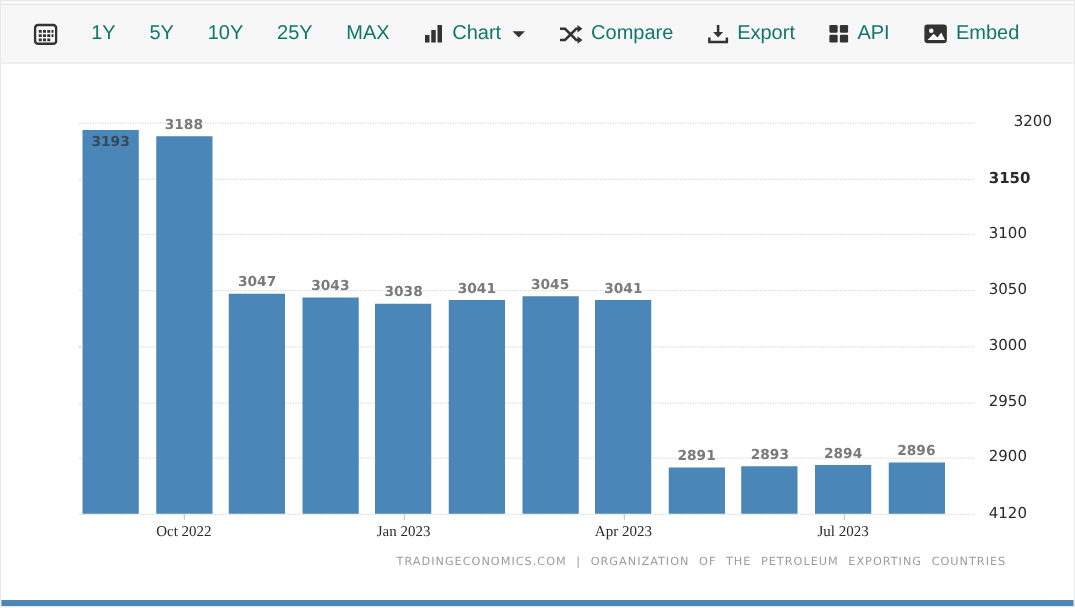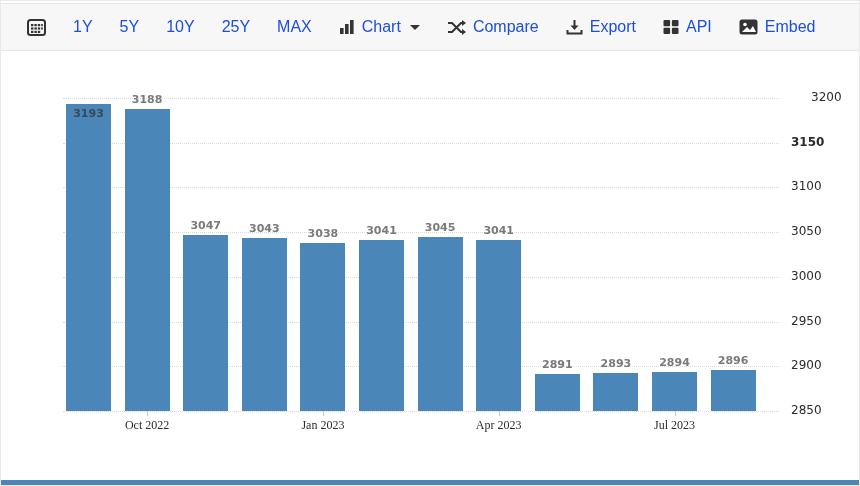--- a/index.html
+++ b/index.html
@@ -18,21 +18,21 @@
     background:#f7f7f7;
     border-top:1px solid #e6e6e6;
     border-bottom:1px solid #e6e6e6;
     display:flex;align-items:center;
     padding-left:26px;
     box-sizing:border-box;
     gap:27px;
   }
   .tb-item{
     display:flex;align-items:center;gap:7px;
-    color:#1d4ed8;font-size:16px;line-height:1;
+    color:#0f766e;font-size:16px;line-height:1;
     cursor:pointer;white-space:nowrap;user-select:none;
   }
   .tb-item .ico{display:inline-flex;align-items:center;}
   .caret{
     width:0;height:0;margin-left:2px;
     border-left:5px solid transparent;border-right:5px solid transparent;
     border-top:5px solid #333;
   }
   
   .chart-region{position:absolute;top:50px;left:0;right:0;bottom:0;background:#fff;}
@@ -146,36 +146,37 @@
           <rect x="0.5" y="0.5" width="18" height="15" rx="2.5" fill="#333"></rect>
           <circle cx="6" cy="5.5" r="1.8" fill="#fff"></circle>
           <path d="M3 13 l5 -5 3 3 3 -4 3 6 z" fill="#fff"></path>
         </svg>
       </span>
       <span>Embed</span>
     </span>
   </div>
 
   <div class="chart-region">
+    <div class="attribution">TRADINGECONOMICS.COM  |  ORGANIZATION OF THE PETROLEUM EXPORTING COUNTRIES</div>
   <div class="gridline" style="left: 62px; width: 716px; top: 47px;"></div>
       <div class="ytick-label" style="left: 810px; top: 39px;">3200</div>
       <div class="gridline" style="left: 62px; width: 716px; top: 91.7143px;"></div>
       <div class="ytick-label" style="left: 790px; top: 83.7143px; font-weight: bold;">3150</div>
       <div class="gridline" style="left: 62px; width: 716px; top: 136.429px;"></div>
       <div class="ytick-label" style="left: 790px; top: 128.429px;">3100</div>
       <div class="gridline" style="left: 62px; width: 716px; top: 181.143px;"></div>
       <div class="ytick-label" style="left: 790px; top: 173.143px;">3050</div>
       <div class="gridline" style="left: 62px; width: 716px; top: 225.857px;"></div>
       <div class="ytick-label" style="left: 790px; top: 217.857px;">3000</div>
       <div class="gridline" style="left: 62px; width: 716px; top: 270.571px;"></div>
       <div class="ytick-label" style="left: 790px; top: 262.571px;">2950</div>
       <div class="gridline" style="left: 62px; width: 716px; top: 315.286px;"></div>
       <div class="ytick-label" style="left: 790px; top: 307.286px;">2900</div>
       <div class="gridline" style="left: 62px; width: 716px; top: 360px;"></div>
-      <div class="ytick-label" style="left: 790px; top: 352px;">2850</div>
+      <div class="ytick-label" style="left: 790px; top: 352px;">4120</div>
       <div class="bar" style="left: 65px; top: 53.26px; width: 45px; height: 306.74px; background: rgb(74, 134, 184);"></div>
       <div class="bar-value inside" style="left: 57.5px; top: 56.26px;">3193</div>
       <div class="bar" style="left: 123.6px; top: 57.7314px; width: 45px; height: 302.269px; background: rgb(74, 134, 184);"></div>
       <div class="bar-value" style="left: 116.1px; top: 41.7314px;">3188</div>
       <div class="bar" style="left: 182.2px; top: 183.826px; width: 45px; height: 176.174px; background: rgb(74, 134, 184);"></div>
       <div class="bar-value" style="left: 174.7px; top: 167.826px;">3047</div>
       <div class="bar" style="left: 240.8px; top: 187.403px; width: 45px; height: 172.597px; background: rgb(74, 134, 184);"></div>
       <div class="bar-value" style="left: 233.3px; top: 171.403px;">3043</div>
       <div class="bar" style="left: 299.4px; top: 191.874px; width: 45px; height: 168.126px; background: rgb(74, 134, 184);"></div>
       <div class="bar-value" style="left: 291.9px; top: 175.874px;">3038</div>

